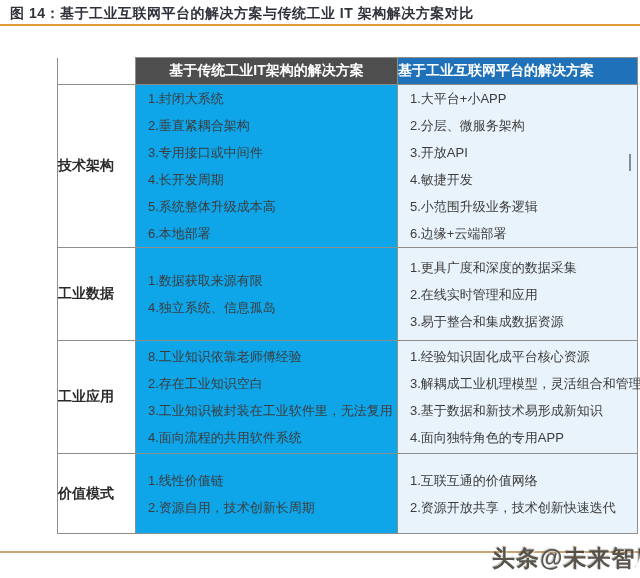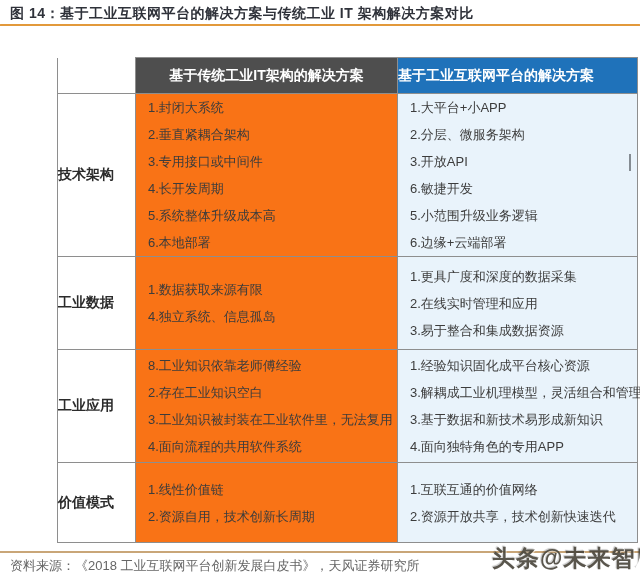--- a/index.html
+++ b/index.html
@@ -42,21 +42,21 @@
     font-size:14px;font-weight:bold;text-align:center;
   }
   .th-plat{
     background:#1f72ba;color:#ffffff;
     font-size:14px;font-weight:bold;
   }
   .rlabel{
     background:#ffffff;color:#2b2b2b;
     font-size:14px;font-weight:bold;text-align:left;
   }
-  td.trad{background:#f97316;}
+  td.trad{background:#0ea5e9;}
   td.plat{background:#e9f3fb;}
   .cell-line{
     font-size:13px;line-height:27px;color:#3c3c3c;
     padding-left:12px;white-space:nowrap;
   }
   .source{
     position:absolute;left:10px;top:557px;
     font-size:13px;color:#666666;white-space:nowrap;
   }
   .watermark{
@@ -78,40 +78,40 @@
   <div class="fig-title">图 14：基于工业互联网平台的解决方案与传统工业 IT 架构解决方案对比</div>
   <div class="rule-top"></div>
 
   <table class="cmp">
     <colgroup>
       <col style="width:78px">
       <col style="width:262px">
       <col style="width:240px">
     </colgroup>
     <tbody>
-      <tr style="height:36px">
+      <tr style="height:27px">
         <td class="corner"></td>
         <td class="th-trad">基于传统工业IT架构的解决方案</td>
         <td class="th-plat">基于工业互联网平台的解决方案</td>
       </tr>
       <tr style="height:162px">
         <th class="rlabel">技术架构</th>
         <td class="trad">
             <div class="cell-line">1.封闭大系统</div>
             <div class="cell-line">2.垂直紧耦合架构</div>
             <div class="cell-line">3.专用接口或中间件</div>
             <div class="cell-line">4.长开发周期</div>
             <div class="cell-line">5.系统整体升级成本高</div>
             <div class="cell-line">6.本地部署</div>
           </td>
         <td class="plat">
             <div class="cell-line">1.大平台+小APP</div>
             <div class="cell-line">2.分层、微服务架构</div>
             <div class="cell-line">3.开放API</div>
-            <div class="cell-line">6.敏捷开发</div>
+            <div class="cell-line">4.敏捷开发</div>
             <div class="cell-line">5.小范围升级业务逻辑</div>
             <div class="cell-line">6.边缘+云端部署</div>
           </td>
       </tr>
       <tr style="height:93px">
         <th class="rlabel">工业数据</th>
         <td class="trad">
             <div class="cell-line">1.数据获取来源有限</div>
             <div class="cell-line">4.独立系统、信息孤岛</div>
           </td>
@@ -146,16 +146,15 @@
             <div class="cell-line">1.互联互通的价值网络</div>
             <div class="cell-line">2.资源开放共享，技术创新快速迭代</div>
           </td>
       </tr>
     </tbody>
   </table>
 
   <div class="stray-cursor"></div>
 
   <div class="rule-bottom"></div>
-  <div class="source">资料来源：《2018 工业互联网平台创新发展白皮书》，天风证券研究所</div>
   <div class="watermark">头条@未来智库</div>
 
 </div>
 
 </body></html>

